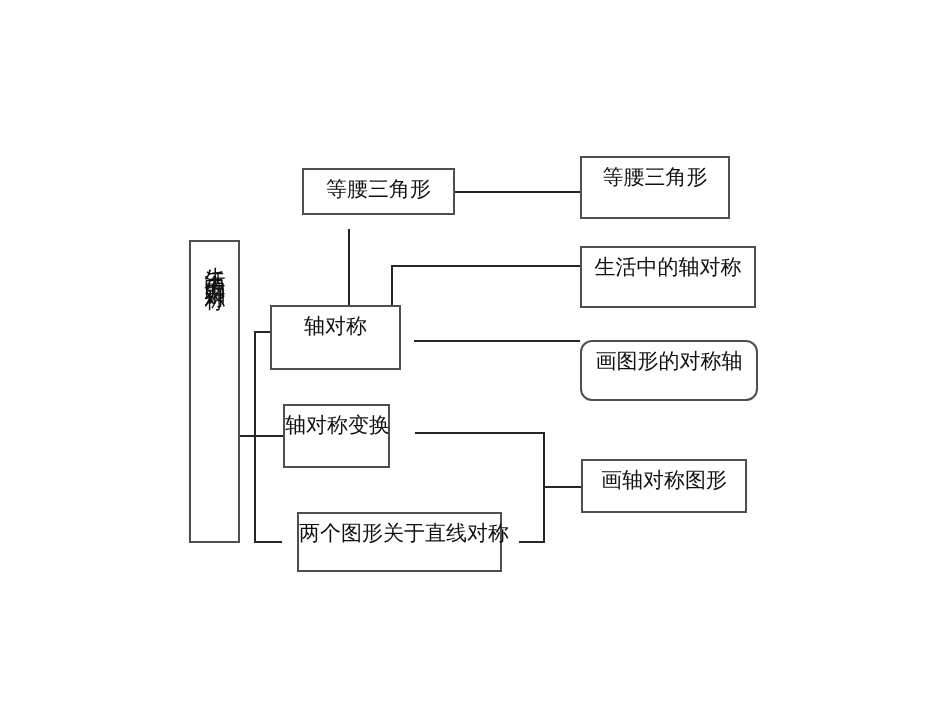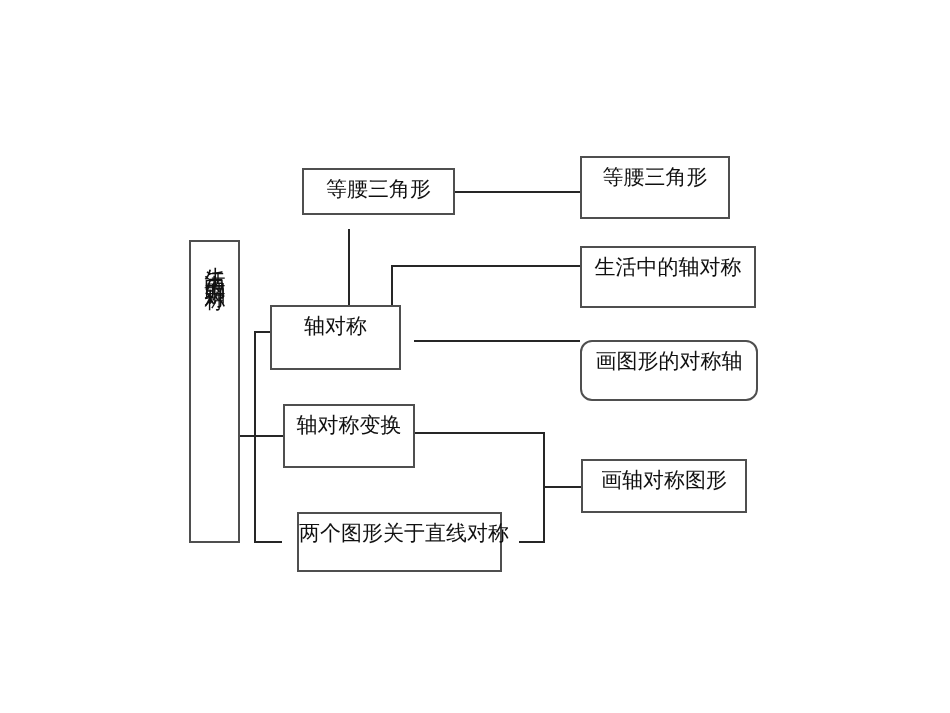--- a/index.html
+++ b/index.html
@@ -37,21 +37,21 @@
     letter-spacing:4px;
     line-height:47px;
     padding-top:8px;
     text-align:left;
   }
   .n1{left:274px;top:168px;width:153px;height:47px;margin-left:28px;}
   .n2{left:580px;top:156px;width:150px;height:63px;}
   .n3{left:580px;top:246px;width:176px;height:62px;}
   .n4{left:270px;top:305px;width:131px;height:65px;}
   .n5{left:580px;top:340px;width:178px;height:61px;border-radius:12px;}
-  .n6{left:283px;top:404px;width:132px;height:64px;}
+  .n6{left:283px;top:404px;width:107px;height:64px;}
   .n7{left:581px;top:459px;width:166px;height:54px;}
   .n8{left:285px;top:512px;width:205px;height:60px;margin-left:12px;}
 
   .seg{position:absolute;background:var(--line);z-index:1;}
   .h{height:2px;}
   .v{width:2px;}
 
   .l1 {left:348px;top:229px;height:78px;}
   .l2 {left:427px;top:191px;width:153px;}
   .l3a{left:392px;top:265px;width:188px;}

